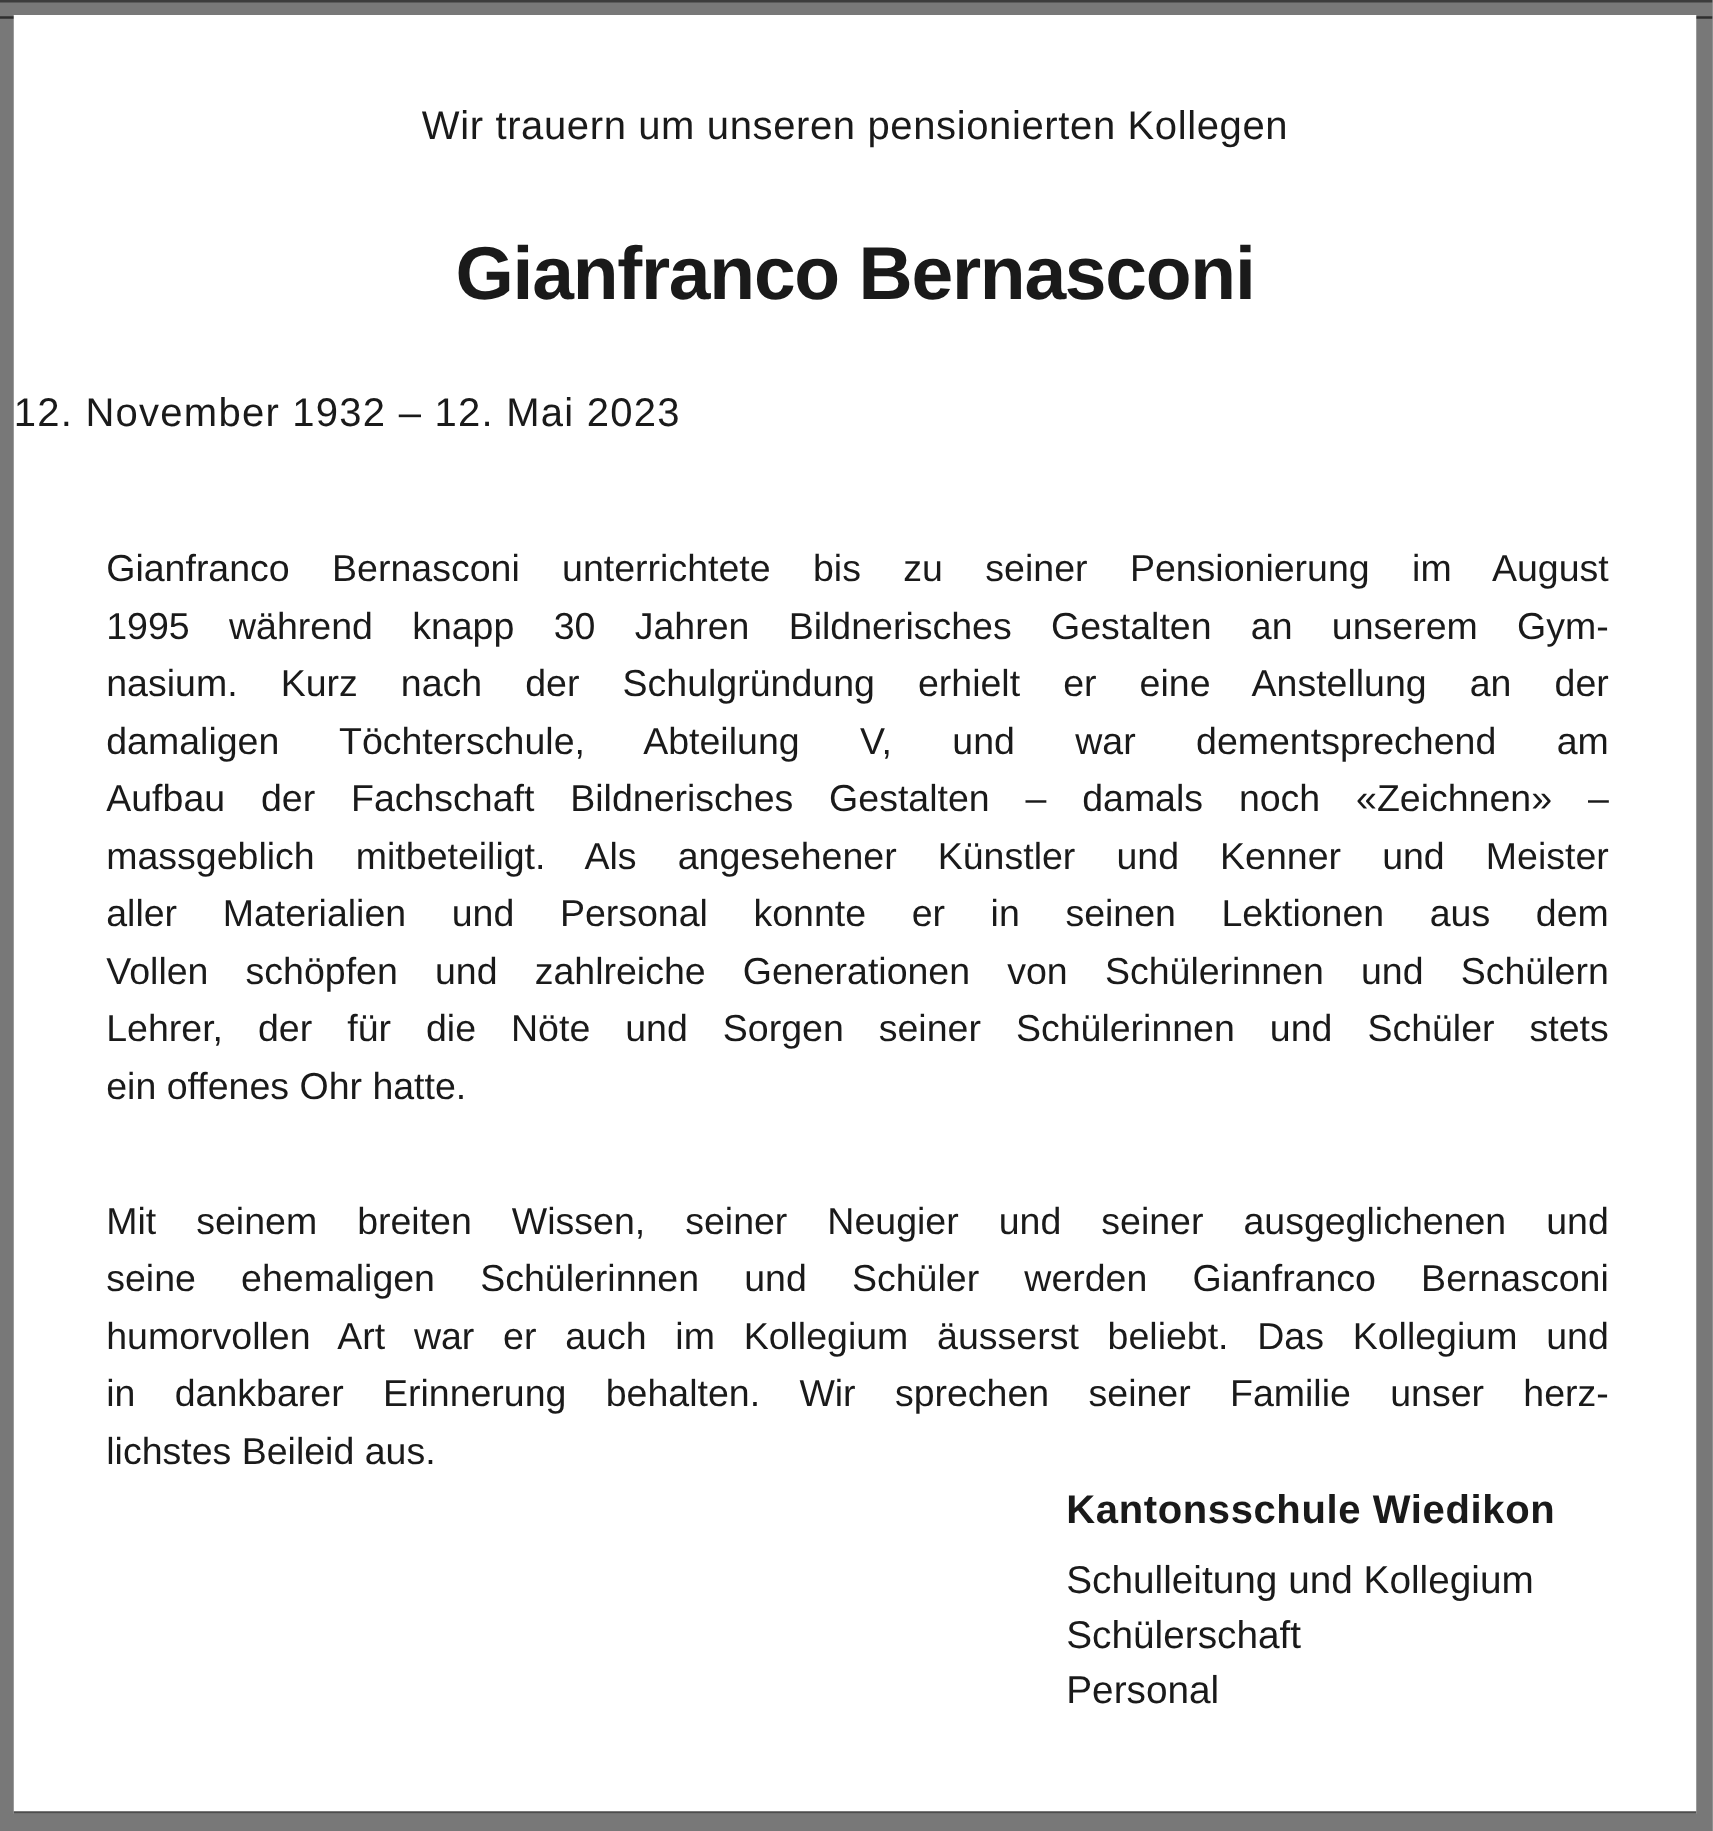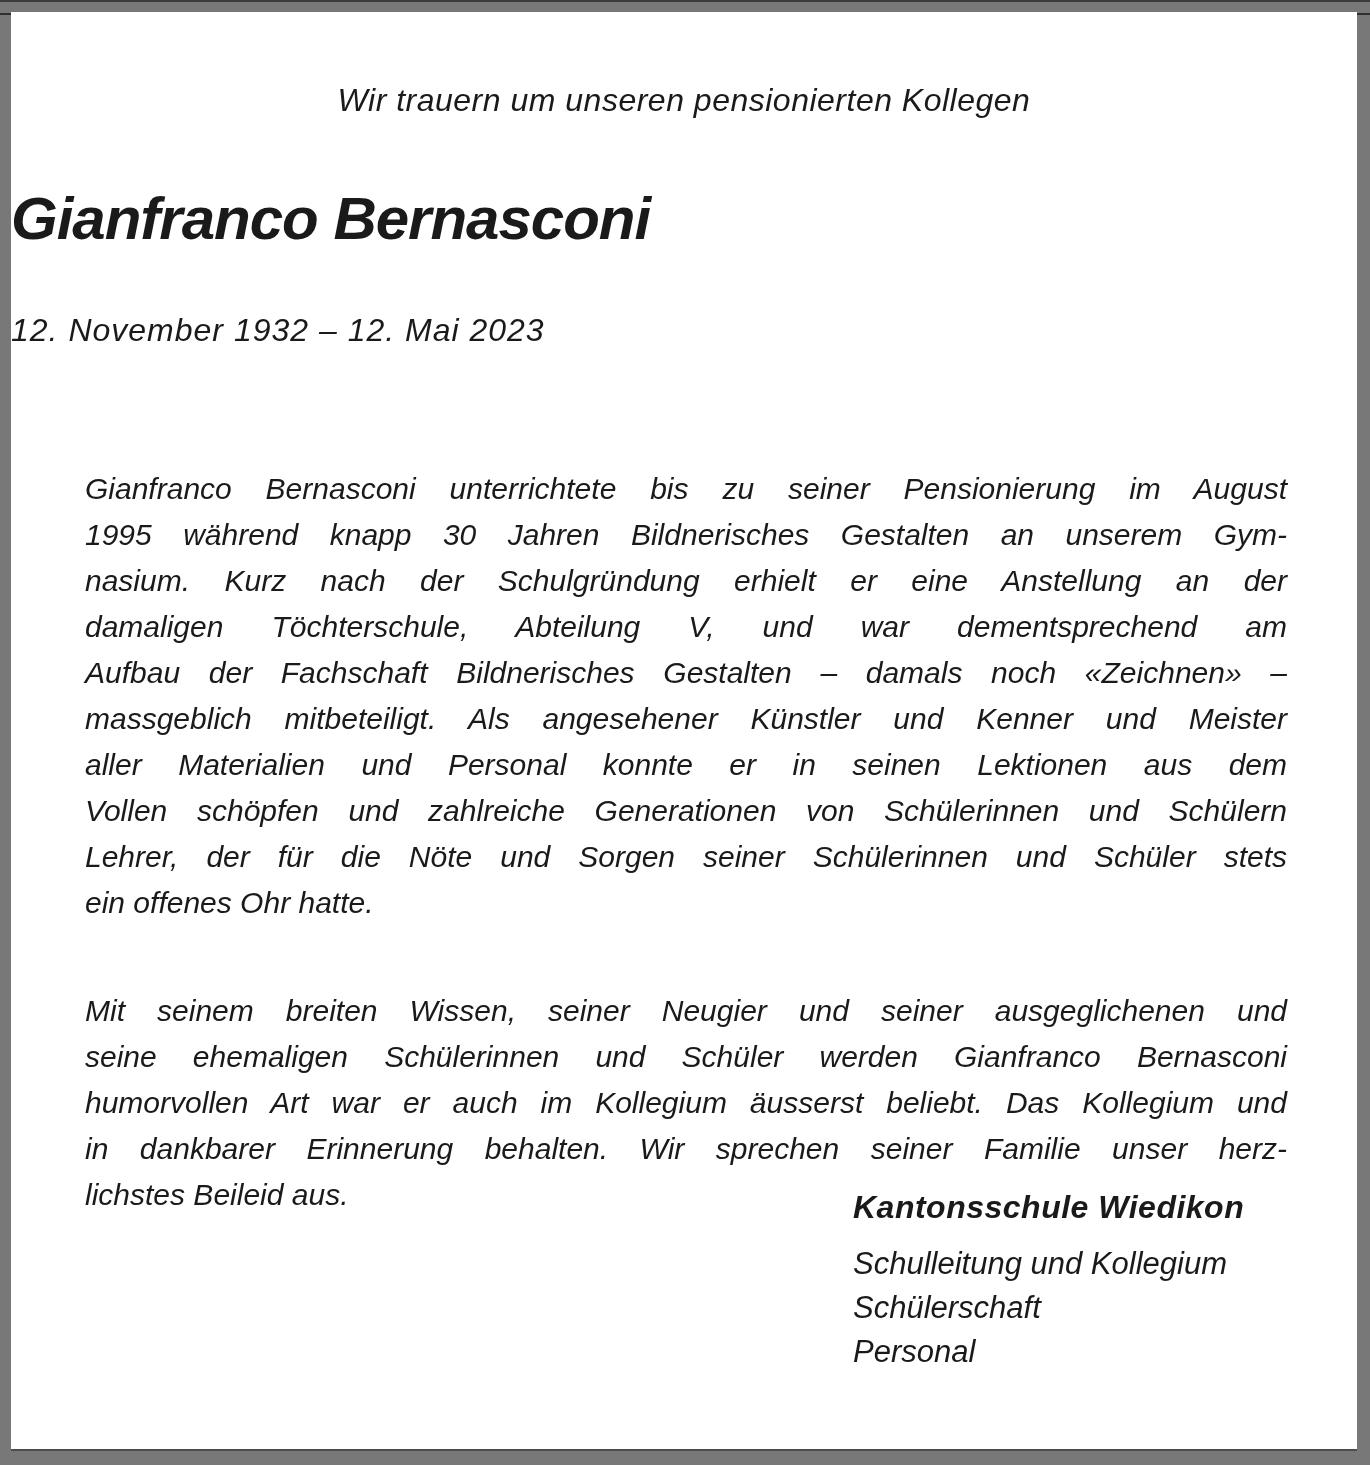--- a/index.html
+++ b/index.html
@@ -1,20 +1,20 @@
 <!DOCTYPE html>
 <html lang="de" style="--frame: #787878; --page: #ffffff; --ink: #1a1a1a;"><head>
 <meta charset="utf-8">
 <style>
   :root {
     --frame: #787878;
     --page: #ffffff;
     --ink: #1a1a1a;
   }
-  * { margin: 0; padding: 0; box-sizing: border-box; font-style: italic; }
+  * { margin: 0; padding: 0; box-sizing: border-box; }
   html, body {
     width: 1370px; height: 1465px;
     font-family: "Liberation Sans", "DejaVu Sans", sans-serif;
     background: var(--frame);
     overflow: hidden;
   }
   .frame {
     position: relative;
     width: 1370px; height: 1465px;
     background: var(--frame);
@@ -38,32 +38,32 @@
     color: var(--ink);
   }
   .intro-line {
     position: absolute; top: 68px; left: 0;
     width: 100%; text-align: center;
     font-size: 32px; line-height: 40px;
     letter-spacing: 0.5px;
   }
   .deceased-name {
     position: absolute; top: 177px; left: 0;
-    width: 100%; 
+    width: 100%; text-align: center;
     font-size: 60px; line-height: 60px;
     font-weight: bold; letter-spacing: -1px;
   }
   .life-dates {
     position: absolute; top: 298px; left: 0;
     width: 100%; text-align: left;
     font-size: 32px; line-height: 40px;
     letter-spacing: 1px;
   }
   .body-paragraph {
-    position: absolute; left: 74px; width: 1202px; margin-top: 33px;
+    position: absolute; left: 74px; width: 1202px;
   }
   .paragraph-1 { top: 421px; }
   .paragraph-2 { top: 943px; }
   .jline {
     font-size: 30px; line-height: 46px;
     text-align: justify; text-align-last: justify;
     white-space: nowrap;
   }
   .jline.last {
     text-align-last: left;

